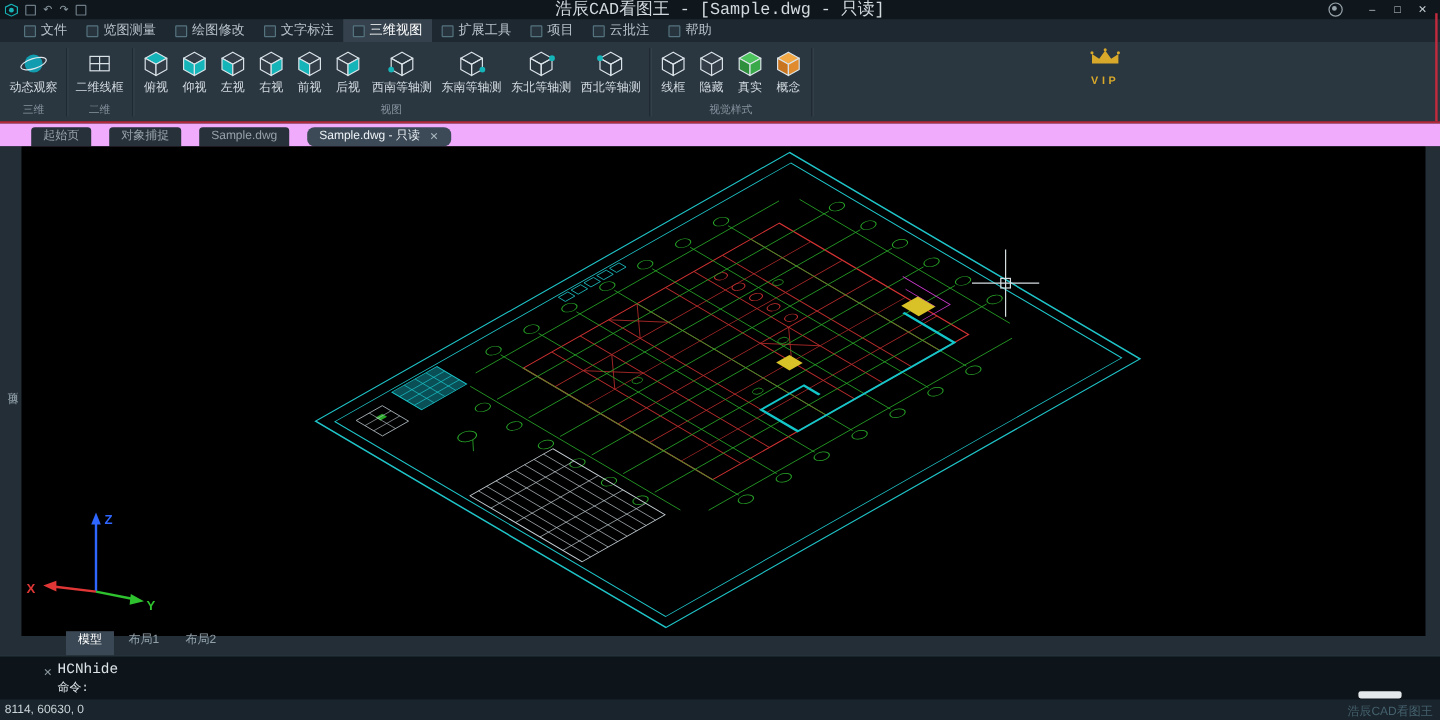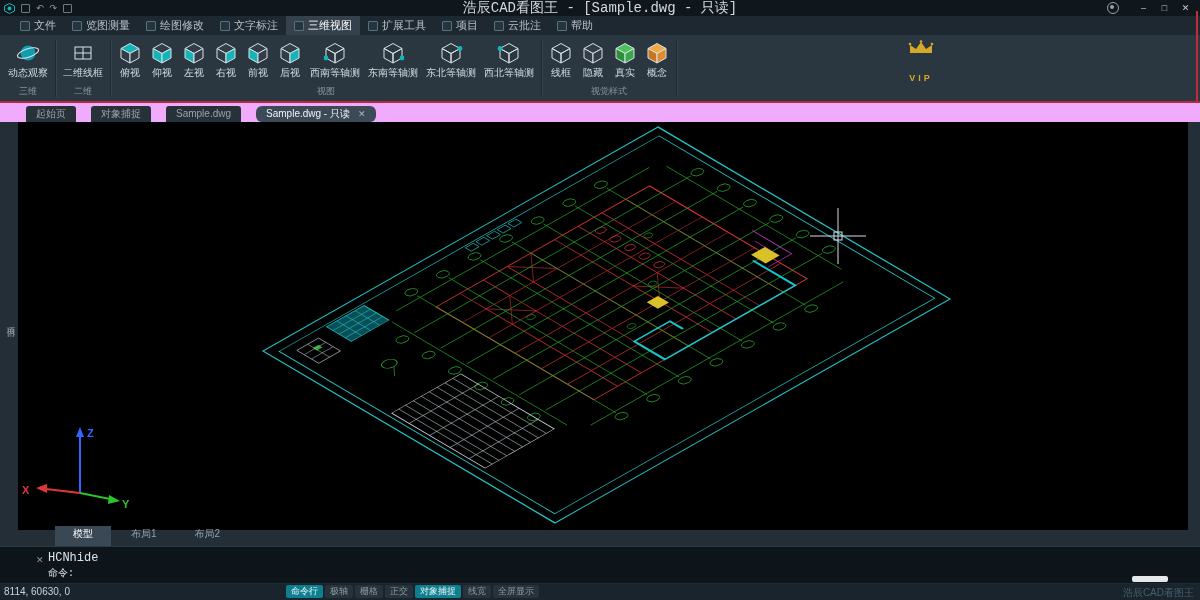--- a/index.html
+++ b/index.html
@@ -39,39 +39,39 @@
   .c-bottom .f-left,.c-bottom .f-right{fill:#14b4b8;}
   .c-left .f-left{fill:#14b4b8;}
   .c-right .f-right{fill:#14b4b8;}
   .c-front .f-left{fill:#14b4b8;}
   .c-back .f-right{fill:#14b4b8;}
   .c-real .f-top{fill:#4cc35c;}.c-real .f-left{fill:#2e8f3c;}.c-real .f-right{fill:#3aa94a;}
   .c-concept .f-top{fill:#f2a845;}.c-concept .f-left{fill:#c9741f;}.c-concept .f-right{fill:#e08c2e;}
   .c-iso polygon{fill:none;}
   .c-iso .corner{fill:#14b4b8;stroke:none;}
   .vip{position:absolute;left:898px;top:5px;width:46px;text-align:center;}
-  .viptext{font-size:9px;font-weight:bold;color:#d8a82a;letter-spacing:3px;margin-top:13px;}
+  .viptext{font-size:9px;font-weight:bold;color:#d8a82a;letter-spacing:3px;margin-top:1px;}
   .red-divider{top:101px;height:2px;background:#b22b3c;}
   .rededge{position:absolute;left:1196px;top:11px;width:2px;height:90px;background:#c22b3e;z-index:6;}
 
   
   .doctabs{top:103px;height:19px;background:#f0abfc;display:flex;align-items:flex-end;padding-left:26px;box-sizing:border-box;gap:15px;text-align:center;}
   .dtab{height:16px;line-height:16px;padding:0 10px;font-size:10px;color:#97a3ab;background:#27313a;border-radius:3px 3px 0 0;white-space:nowrap;}
   .dtab.active{background:#3c4a58;color:#eef3f6;display:flex;align-items:center;gap:8px;border-radius:6px;}
   .tclose{color:#aab6bd;font-size:9px;}
 
   
   .leftstrip{position:absolute;left:0;top:122px;width:18px;height:408px;background:#232e37;}
   .vtext{writing-mode:vertical-rl;text-orientation:upright;font-size:9px;color:#8d9ba5;position:absolute;top:198px;left:4px;letter-spacing:2px;}
   .canvas{position:absolute;left:18px;top:122px;width:1170px;height:408px;background:#000000;overflow:hidden;}
   .rightstrip{position:absolute;left:1188px;top:122px;width:12px;height:408px;background:#232e37;}
 
   
   .laytabs{top:530px;height:16px;background:#232e37;display:flex;align-items:center;padding-left:55px;box-sizing:border-box;gap:2px;font-size:10px;color:#93a1ab;}
-  .ltab{padding:0 18px;height:24px;line-height:16px;}
+  .ltab{padding:0 10px;height:24px;line-height:16px;}
   .ltab.active{background:#3a4855;color:#ffffff;}
 
   
   .cmdpanel{top:546px;height:38px;background:#0e151a;border-top:1px solid #2c3a44;border-bottom:1px solid #1e2c34;box-sizing:border-box;}
   .cmdclose{position:absolute;left:36px;top:8px;color:#8d9aa2;font-size:9px;}
   .cmdhist{position:absolute;left:48px;top:4px;font-family:"Liberation Mono","DejaVu Sans Mono",monospace;font-size:12px;color:#dde5e9;}
   .cmdprompt{position:absolute;left:48px;top:19px;font-family:"Liberation Mono","DejaVu Sans Mono",monospace;font-size:10px;color:#dde5e9;}
   .cmdslider{position:absolute;right:32px;top:29px;width:36px;height:6px;background:#e4e8ea;border-radius:2px;}
 
   
@@ -550,23 +550,14 @@
 
 <div class="band cmdpanel">
   <span class="cmdclose">✕</span>
   <div class="cmdhist">HCNhide</div>
   <div class="cmdprompt">命令:</div>
   <div class="cmdslider"></div>
 </div>
 
 <div class="band statusbar">
   <div class="coords">8114, 60630, 0</div>
-  <div class="stoggles">
-    <span class="stg on">命令行</span>
-    <span class="stg">极轴</span>
-    <span class="stg">栅格</span>
-    <span class="stg">正交</span>
-    <span class="stg on">对象捕捉</span>
-    <span class="stg">线宽</span>
-    <span class="stg">全屏显示</span>
-  </div>
   <div class="brand">浩辰CAD看图王</div>
 </div>
 
 </body></html>

